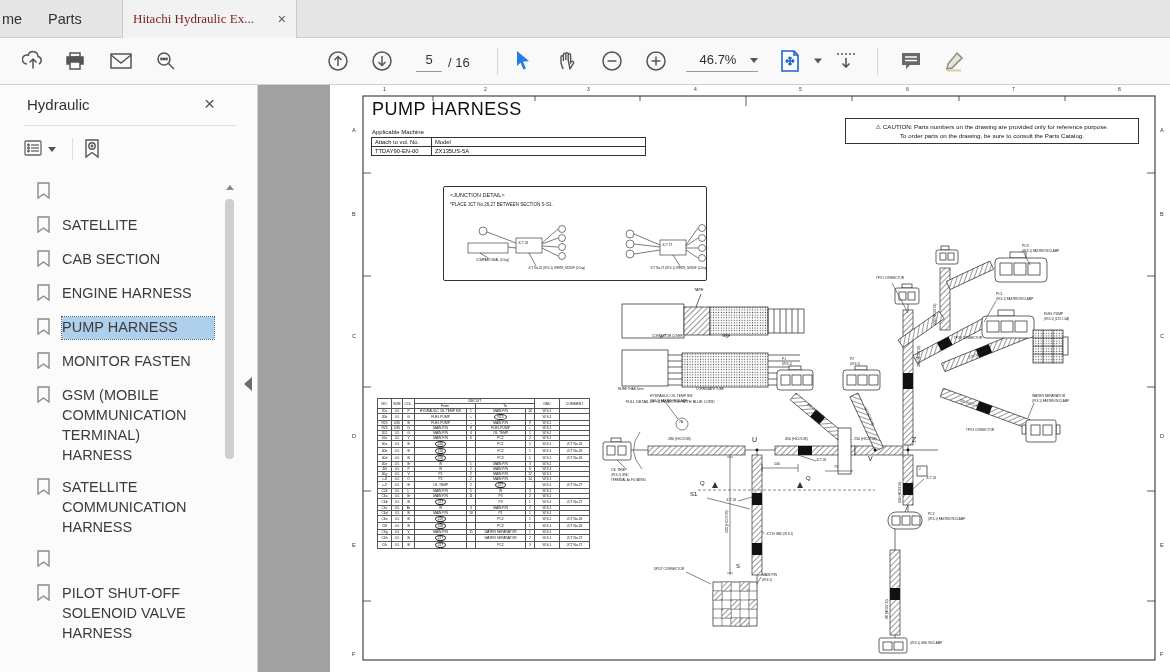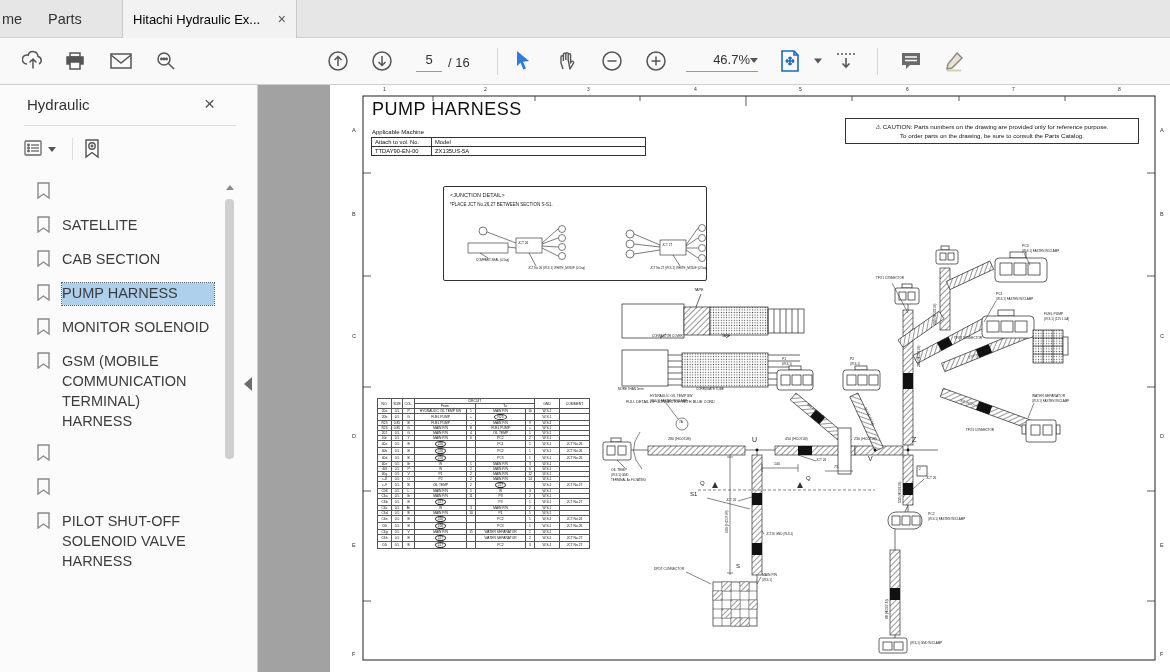--- a/index.html
+++ b/index.html
@@ -9,36 +9,36 @@
   
   #tabbar { position:absolute; left:0; top:0; width:1170px; height:38px;
     background:#e6e6e6; border-bottom:1px solid #cfcfcf; }
   .tab { position:absolute; top:0; height:38px; display:flex; align-items:center;
     font-size:14.5px; color:#333; cursor:default; }
   #tab-home { left:2px; }
   #tab-tools { left:48px; }
   #doc-tab { position:absolute; left:122px; top:0; width:175px; height:38px;
     background:#f2f2f2; border-left:1px solid #c9c9c9; border-right:1px solid #c9c9c9;
     display:flex; align-items:center; padding:0 10px; }
-  #doc-tab .lbl { font-size:13px; color:#000000; white-space:nowrap; overflow:hidden;
-    flex:1; }
+  #doc-tab .lbl { font-size:13px; color:#7f1d1d; white-space:nowrap; overflow:hidden;
+    flex:1;font-family:Liberation Serif, serif; }
   #doc-tab .x { font-size:14px; color:#555; margin-left:6px; }
 
   
   #toolbar { position:absolute; left:0; top:38px; width:1170px; height:47px;
     background:#f9f9f9; border-bottom:1px solid #cfcfcf; }
   .tbtn { position:absolute; top:50%; transform:translate(-50%,-50%); display:flex;
     align-items:center; justify-content:center; }
   .tsep { position:absolute; top:10px; width:1px; height:27px; background:#d6d6d6; }
   #page-num-box { position:absolute; left:416px; top:14px; width:26px; height:20px;
     border-bottom:1px solid #9a9a9a; font-size:13px; color:#333; text-align:center; }
   #page-total { position:absolute; left:448px; top:17px; font-size:13px; color:#333; }
   #zoom-box { position:absolute; left:686px; top:14px; width:72px; height:20px;
     border-bottom:1px solid #9a9a9a; font-size:13px; color:#333; display:flex; }
-  #zoom-box .v { flex:1; text-align:right; }
+  #zoom-box .v { flex:1; text-align:center; }
   .caret { width:0; height:0; border-left:4px solid transparent;
     border-right:4px solid transparent; border-top:5px solid #555; display:inline-block; }
 
   
   #panel { position:absolute; left:0; top:85px; width:258px; height:587px;
     background:#fbfbfb; border-right:1px solid #cfcfcf; }
   #panel-title { position:absolute; left:27px; top:11px; font-size:15px; color:#333; }
   #panel-close { position:absolute; right:42px; top:8px; font-size:19px; color:#555; }
   #panel-divider { position:absolute; left:24px; top:40px; width:212px; height:1px; background:#dedede; }
   #panel-tools { position:absolute; left:24px; top:50px; height:28px; display:flex; align-items:center; }
@@ -240,42 +240,49 @@
             <path d="M2 1 h11 v15 l-5.5-4 L2 16 Z"></path>
           </svg></span>
         <span class="bm-label">SATELLITE</span>
       </div>
       <div class="bm-item">
         <span class="bm-icon"><svg width="15" height="17" viewBox="0 0 15 17" fill="none" stroke="#8a8a8a" stroke-width="1.4">
             <path d="M2 1 h11 v15 l-5.5-4 L2 16 Z"></path>
           </svg></span>
         <span class="bm-label">CAB SECTION</span>
       </div>
+      <div class="bm-item">
+        <span class="bm-icon"><svg width="15" height="17" viewBox="0 0 15 17" fill="none" stroke="#8a8a8a" stroke-width="1.4">
+            <path d="M2 1 h11 v15 l-5.5-4 L2 16 Z"></path>
+          </svg></span>
+        <span class="bm-label">ENGINE HARNESS</span>
+      </div>
       <div class="bm-item sel">
         <span class="bm-icon"><svg width="15" height="17" viewBox="0 0 15 17" fill="none" stroke="#8a8a8a" stroke-width="1.4">
             <path d="M2 1 h11 v15 l-5.5-4 L2 16 Z"></path>
           </svg></span>
         <span class="bm-label">PUMP HARNESS</span>
       </div>
       <div class="bm-item">
         <span class="bm-icon"><svg width="15" height="17" viewBox="0 0 15 17" fill="none" stroke="#8a8a8a" stroke-width="1.4">
             <path d="M2 1 h11 v15 l-5.5-4 L2 16 Z"></path>
           </svg></span>
-        <span class="bm-label">MONITOR SOLENOID</span>
+        <span class="bm-label">MONITOR FASTEN</span>
       </div>
       <div class="bm-item">
         <span class="bm-icon"><svg width="15" height="17" viewBox="0 0 15 17" fill="none" stroke="#8a8a8a" stroke-width="1.4">
             <path d="M2 1 h11 v15 l-5.5-4 L2 16 Z"></path>
           </svg></span>
         <span class="bm-label">GSM (MOBILE COMMUNICATION TERMINAL) HARNESS</span>
       </div>
       <div class="bm-item">
         <span class="bm-icon"><svg width="15" height="17" viewBox="0 0 15 17" fill="none" stroke="#8a8a8a" stroke-width="1.4">
             <path d="M2 1 h11 v15 l-5.5-4 L2 16 Z"></path>
           </svg></span>
+        <span class="bm-label">SATELLITE COMMUNICATION HARNESS</span>
       </div>
       <div class="bm-item">
         <span class="bm-icon"><svg width="15" height="17" viewBox="0 0 15 17" fill="none" stroke="#8a8a8a" stroke-width="1.4">
             <path d="M2 1 h11 v15 l-5.5-4 L2 16 Z"></path>
           </svg></span>
       </div>
       <div class="bm-item">
         <span class="bm-icon"><svg width="15" height="17" viewBox="0 0 15 17" fill="none" stroke="#8a8a8a" stroke-width="1.4">
             <path d="M2 1 h11 v15 l-5.5-4 L2 16 Z"></path>
           </svg></span>

